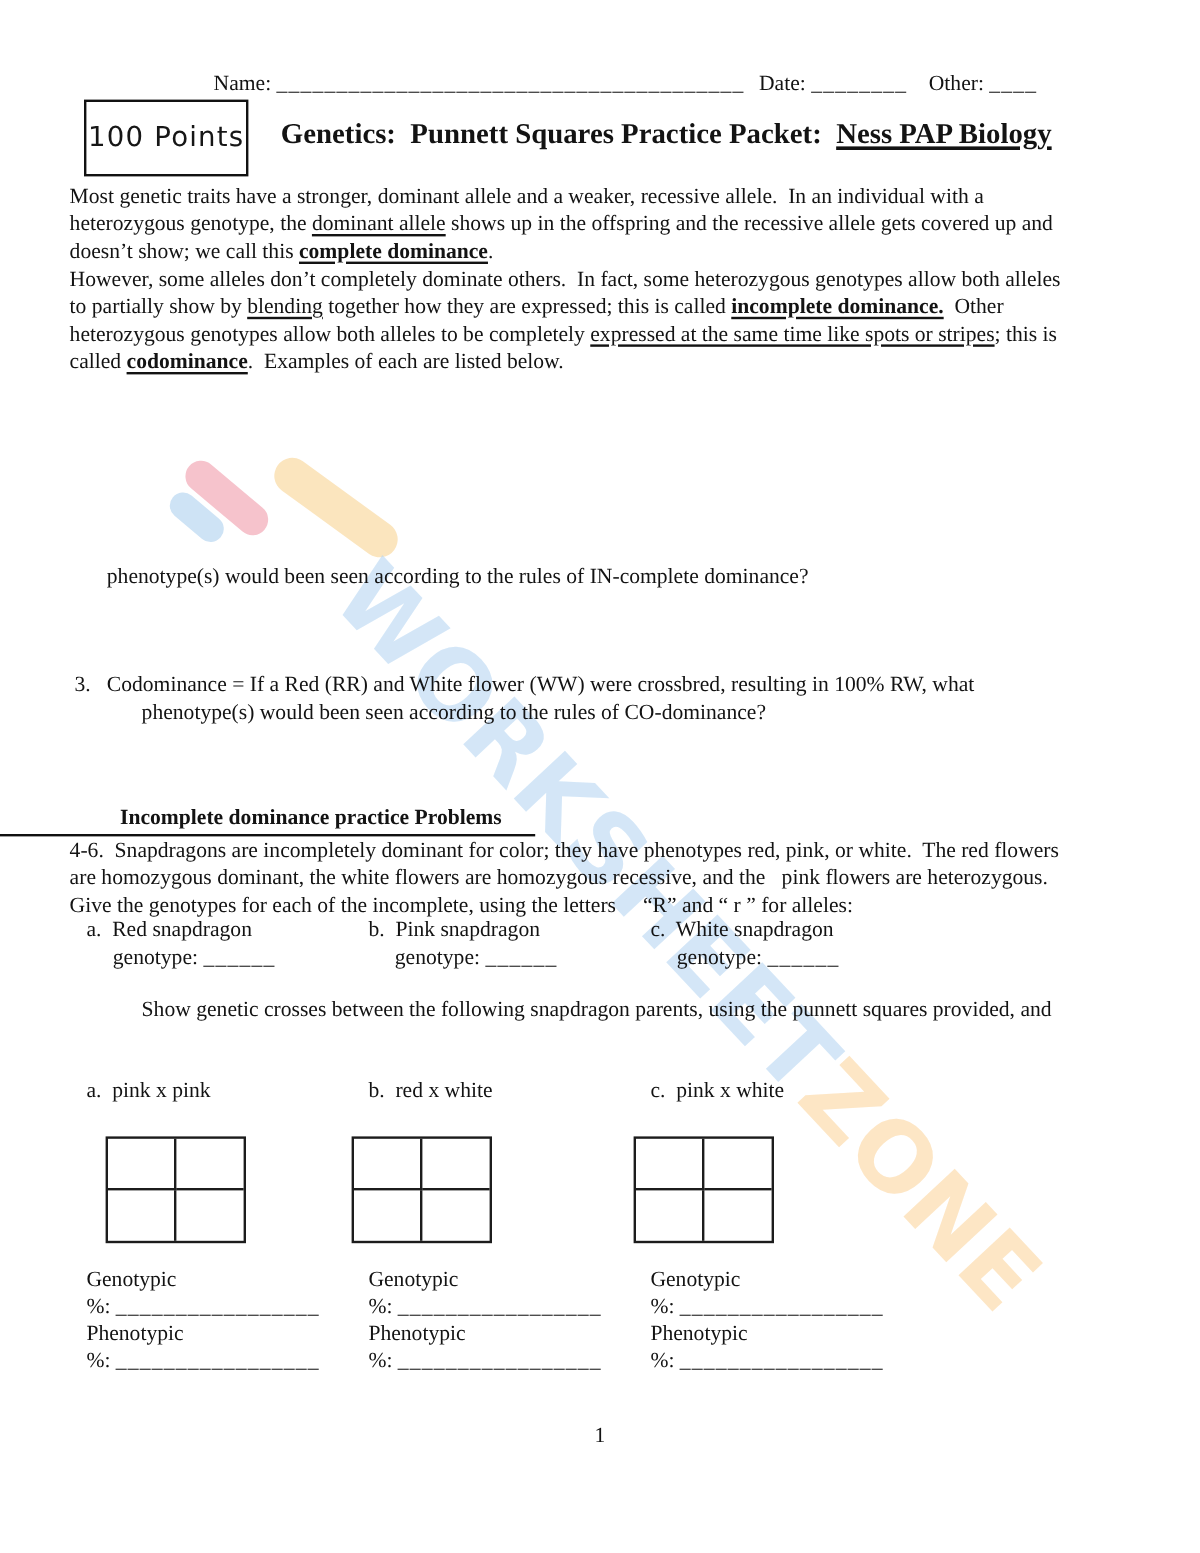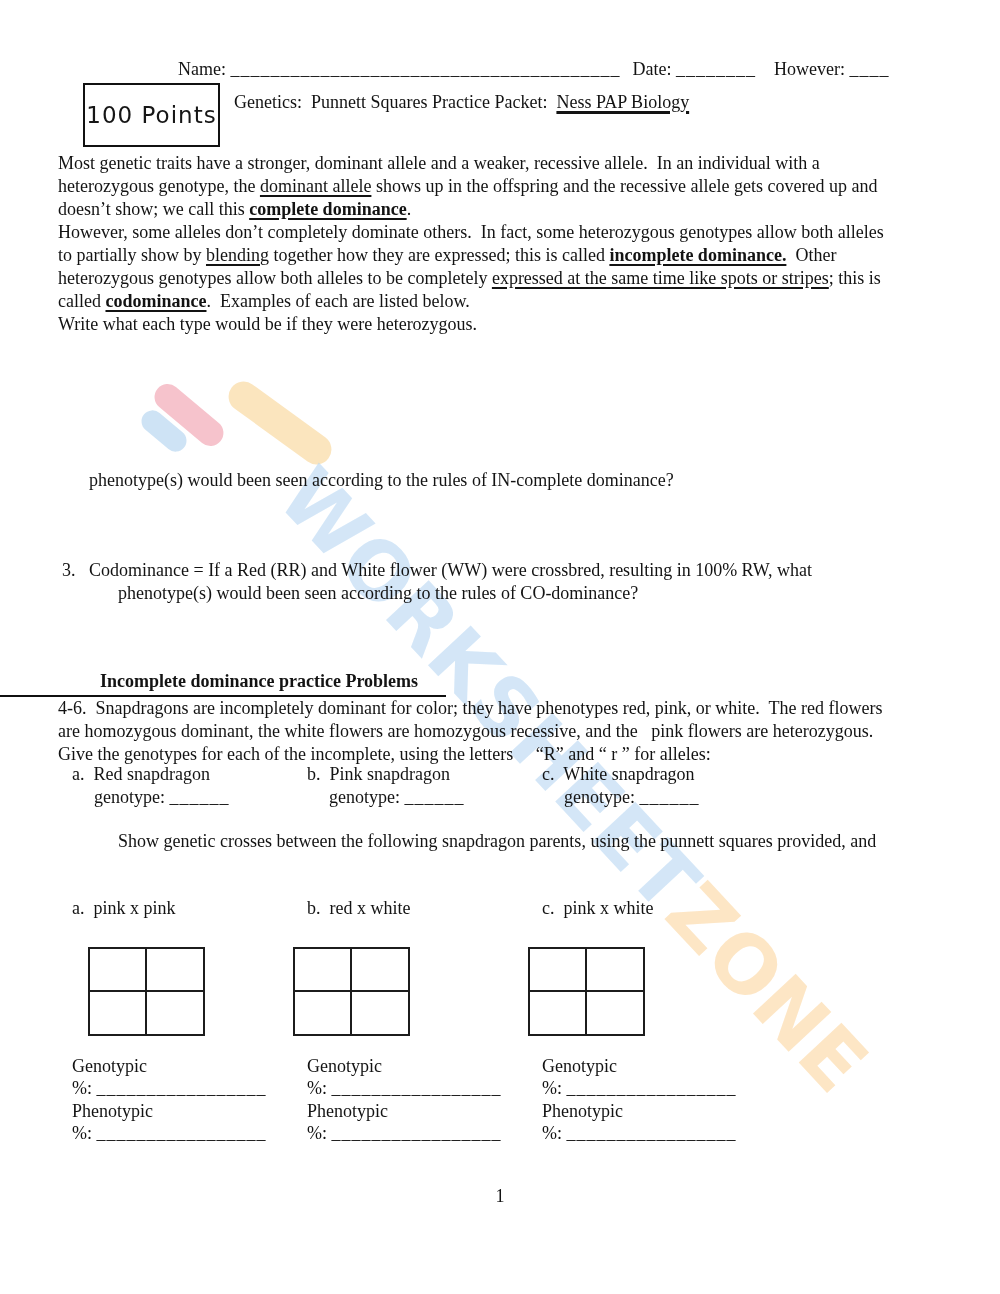--- a/index.html
+++ b/index.html
@@ -17,23 +17,23 @@
   .u{text-decoration:underline;text-decoration-thickness:2px;text-underline-offset:3px;}
   .blank{letter-spacing:1px;}
 
   
   .header-row{left:178px;top:58px;white-space:pre;}
   .gap-date{margin-left:12px;}
   .gap-period{margin-left:18px;}
   .points-box{
     left:70px;top:83px;width:133px;height:60px;border:2px solid #111;
     display:flex;align-items:center;justify-content:center;
-    font-family:"DejaVu Sans",sans-serif;font-size:23px;letter-spacing:1px;color:#161616;margin-left:13px;
-  }
-  .title{left:234px;top:91px;font-weight:normal;font-size:18px;white-space:pre;}
+    font-family:"DejaVu Sans",sans-serif;font-size:23px;letter-spacing:1px;color:#161616;
+  }
+  .title{left:234px;top:101px;font-weight:bold;font-size:24px;white-space:pre;}
   .title .u{text-decoration-thickness:2.5px;text-underline-offset:3px;}
 
   
   .intro{left:58px;top:152px;}
 
   
   .question{width:900px;}
   .q1{left:62px;top:357px;}
   .q2{left:62px;top:469px;}
   .q3{left:62px;top:559px;}
@@ -84,37 +84,36 @@
 
   <div class="layer-wm">
     <div class="wm-bar wm-bar-blue"></div>
     <div class="wm-bar wm-bar-pink"></div>
     <div class="wm-bar wm-bar-yellow"></div>
     <div class="abs wm-text"><span style="color:#b8d7f3;">WORKSHEET</span><span style="color:#fcd6a0;">ZONE</span></div>
   </div>
 
   <div class="layer-content">
 
-    <div class="abs header-row"><span>Name: </span><span class="blank">_______________________________________</span><span class="gap-date">Date: </span><span class="blank">________</span><span class="gap-period">However: </span><span class="blank">____</span></div>
+    <div class="abs header-row"><span>Name: </span><span class="blank">_______________________________________</span><span class="gap-date">Date: </span><span class="blank">________</span><span class="gap-period">Other: </span><span class="blank">____</span></div>
 
     <div class="abs points-box">
       <span>100 Points</span>
     </div>
 
     <div class="abs title"><span>Genetics:  Punnett Squares Practice Packet:  </span><span class="u">Ness PAP Biology</span></div>
 
     <div class="abs intro">
       <div class="line"><span>Most genetic traits have a stronger, dominant allele and a weaker, recessive allele.  In an individual with a</span></div>
       <div class="line"><span>heterozygous genotype, the </span><span class="u">dominant allele</span><span> shows up in the offspring and the recessive allele gets covered up and</span></div>
       <div class="line"><span>doesn’t show; we call this </span><span class="b u">complete dominance</span><span>.</span></div>
       <div class="line"><span>However, some alleles don’t completely dominate others.  In fact, some heterozygous genotypes allow both alleles</span></div>
       <div class="line"><span>to partially show by </span><span class="u">blending</span><span> together how they are expressed; this is called </span><span class="b u">incomplete dominance.</span><span>  Other</span></div>
       <div class="line"><span>heterozygous genotypes allow both alleles to be completely </span><span class="u">expressed at the same time like spots or stripes</span><span>; this is</span></div>
       <div class="line"><span>called </span><span class="b u">codominance</span><span>.  Examples of each are listed below.</span></div>
-      <div class="line"><span>Write what each type would be if they were heterozygous.</span></div>
     </div>
 
 
     <div class="abs question q2">
       <div class="line indent-sm">phenotype(s) would been seen according to the rules of IN-complete dominance?</div>
     </div>
 
     <div class="abs question q3">
       <div class="line"><span class="qnum">3.</span><span>Codominance = If a Red (RR) and White flower (WW) were crossbred, resulting in 100% RW, what</span></div>
       <div class="line indent-lg">phenotype(s) would been seen according to the rules of CO-dominance?</div>

